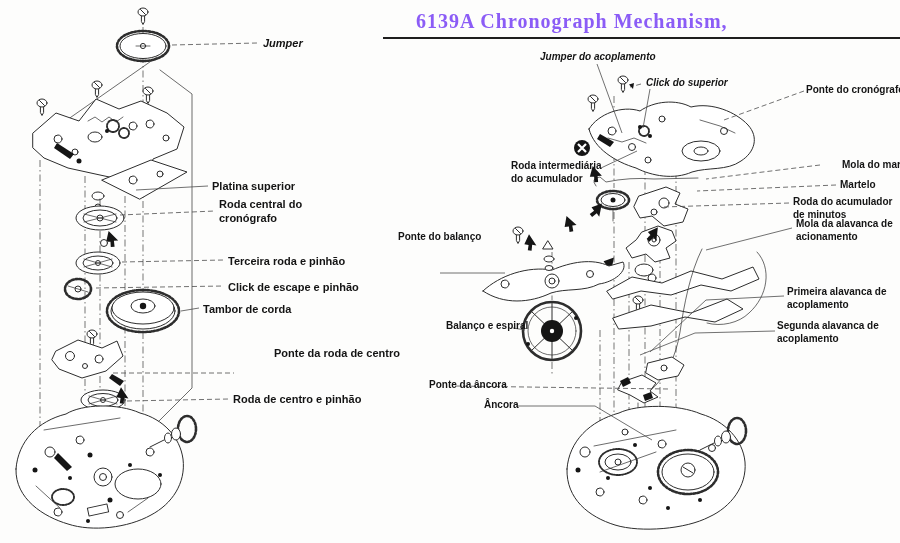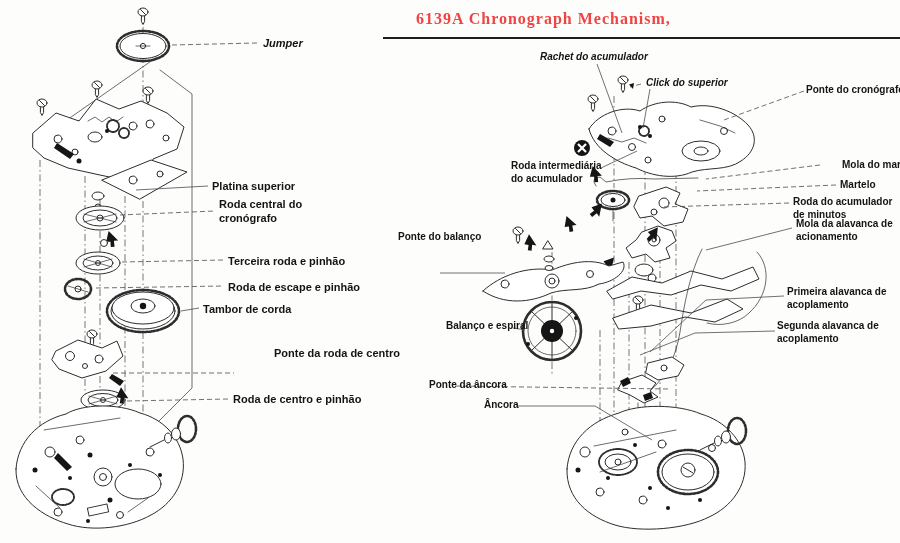--- a/index.html
+++ b/index.html
@@ -1,19 +1,19 @@
 <!DOCTYPE html>
 <html><head>
 <meta charset="utf-8">
 <style>
   html,body{margin:0;padding:0;background:#e8e8e8;}
   .page{position:relative;width:900px;height:543px;background:#fdfdfc;overflow:hidden;
         font-family:"Liberation Sans",sans-serif;color:#161616;}
   .title{position:absolute;left:416px;top:10px;font-family:"Liberation Serif",serif;
-         font-weight:700;font-size:16px;letter-spacing:1px;color:#ef4444;white-space:nowrap;}
+         font-weight:700;font-size:20px;letter-spacing:1px;color:#8b5cf6;white-space:nowrap;}
   .title-rule{position:absolute;left:383px;top:37px;width:517px;height:2px;background:#1e1e1e;}
   .lbl{position:absolute;font-size:11px;font-weight:700;color:#141414;line-height:1.25;white-space:nowrap;}
   .rt{font-size:10px;}
   .it{font-style:italic;}
   .w{white-space:normal;}
   svg{position:absolute;left:0;top:0;}
   .d{stroke:#2d2d2d;fill:none;stroke-width:1;stroke-linejoin:round;stroke-linecap:round;}
   .fw{fill:#ffffff;}
   .blk{fill:#151515;stroke:none;}
   .thin{stroke-width:0.7;}
@@ -358,26 +358,26 @@
     </g>
   </svg>
 
   <div class="title">6139A Chronograph Mechanism,</div>
   <div class="title-rule"></div>
 
   <div class="lbl it" style="left:263px;top:37px;">Jumper</div>
   <div class="lbl" style="left:212px;top:180px;">Platina superior</div>
   <div class="lbl w" style="left:219px;top:198px;width:96px;">Roda central do cronógrafo</div>
   <div class="lbl" style="left:228px;top:255px;">Terceira roda e pinhão</div>
-  <div class="lbl" style="left:228px;top:281px;">Roda de escape e pinhão</div>
+  <div class="lbl" style="left:228px;top:281px;">Click de escape e pinhão</div>
   <div class="lbl" style="left:203px;top:303px;">Tambor de corda</div>
   <div class="lbl" style="left:238px;top:347px;padding-left:36px;">Ponte da roda de centro</div>
   <div class="lbl" style="left:233px;top:393px;">Roda de centro e pinhão</div>
 
-  <div class="lbl rt it" style="left:540px;top:51px;">Rachet do acumulador</div>
+  <div class="lbl rt it" style="left:540px;top:51px;">Jumper do acoplamento</div>
   <div class="lbl rt it" style="left:646px;top:77px;">Click do superior</div>
   <div class="lbl rt" style="left:806px;top:84px;">Ponte do cronógrafo</div>
   <div class="lbl rt w" style="left:511px;top:160px;width:102px;">Roda intermediária do acumulador</div>
   <div class="lbl rt" style="left:824px;top:159px;padding-left:18px;">Mola do martelo</div>
   <div class="lbl rt" style="left:840px;top:179px;">Martelo</div>
   <div class="lbl rt w" style="left:793px;top:196px;width:106px;">Roda do acumulador de minutos</div>
   <div class="lbl rt w" style="left:796px;top:218px;width:108px;">Mola da alavanca de acionamento</div>
   <div class="lbl rt" style="left:398px;top:231px;">Ponte do balanço</div>
   <div class="lbl rt w" style="left:777px;top:320px;width:108px;">Segunda alavanca de acoplamento</div>
   <div class="lbl rt w" style="left:787px;top:286px;width:108px;">Primeira alavanca de acoplamento</div>

